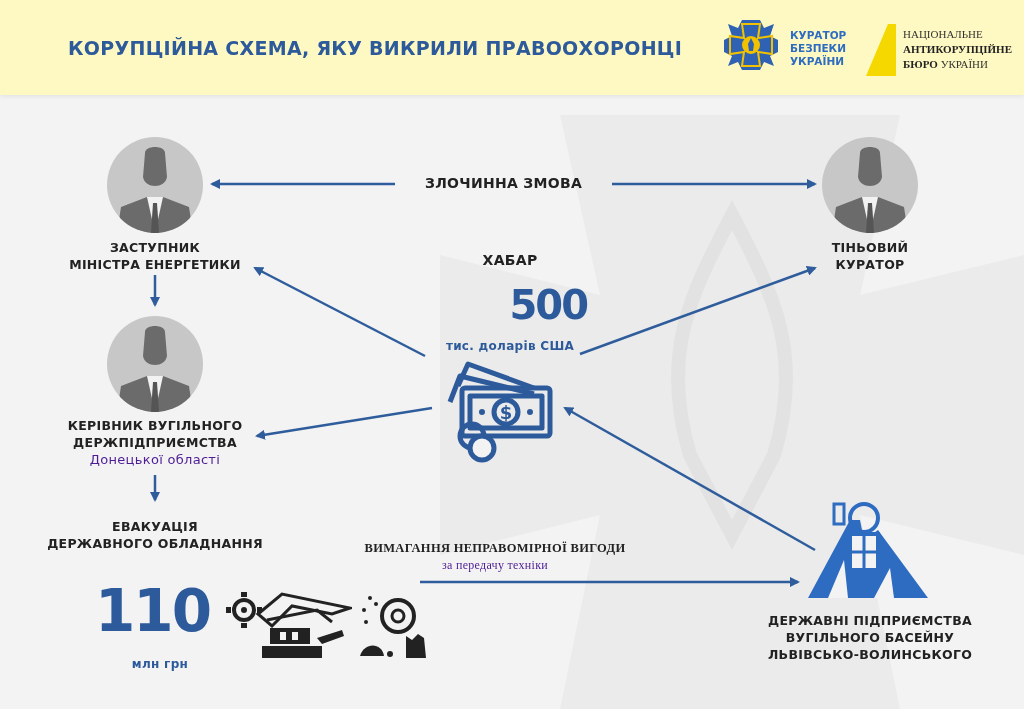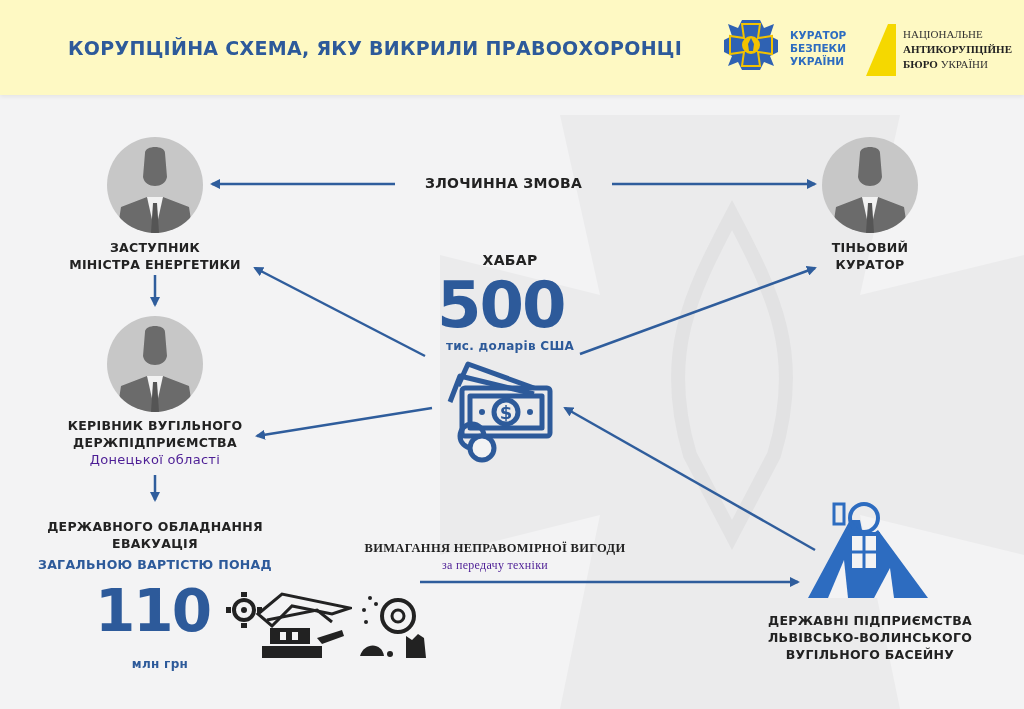--- a/index.html
+++ b/index.html
@@ -103,23 +103,22 @@
 <div class="lbl" style="left:800px;top:239px;width:140px;">
   <div>ТІНЬОВИЙ</div>
   <div>КУРАТОР</div>
 </div>
 <div class="lbl" style="left:45px;top:417px;width:220px;">
   <div>КЕРІВНИК ВУГІЛЬНОГО</div>
   <div>ДЕРЖПІДПРИЄМСТВА</div>
   <div class="sub">Донецької області</div>
 </div>
 <div class="lbl" style="left:30px;top:518px;width:250px;">
+  <div>ЕВАКУАЦІЯ</div>
   <div>ДЕРЖАВНОГО ОБЛАДНАННЯ</div>
-  <div>ЕВАКУАЦІЯ</div>
-  <div class="blue" style="margin-top:4px;">ЗАГАЛЬНОЮ ВАРТІСТЮ ПОНАД</div>
 </div>
 <div class="big" style="left:95px;top:582px;font-size:58px;line-height:58px;letter-spacing:-2px;">110</div>
 <div class="lbl blue" style="left:110px;top:644px;width:100px;font-size:12px;margin-top:12px;">млн грн</div>
 
 <svg style="position:absolute;left:222px;top:588px;" width="130" height="72" viewBox="0 0 130 72">
   <circle cx="22" cy="22" r="10" fill="none" stroke="#222" stroke-width="4"></circle>
   <circle cx="22" cy="22" r="3" fill="#222"></circle>
   <g fill="#222">
       <rect x="19" y="4" width="6" height="5"></rect>
       <rect x="19" y="35" width="6" height="5"></rect>
@@ -143,21 +142,21 @@
       <circle cx="10" cy="34" r="2"></circle>
       <circle cx="20" cy="16" r="2"></circle>
     </g>
   <path d="M4 68 C8 54 26 54 28 68 Z" fill="#222"></path>
   <circle cx="34" cy="66" r="3" fill="#222"></circle>
   <path d="M50 48 L56 52 L62 46 L68 50 L70 70 L50 70 Z" fill="#222"></path>
 </svg>
 
 <div class="lbl" style="left:395px;top:175px;width:217px;font-size:14px;">ЗЛОЧИННА ЗМОВА</div>
 <div class="lbl" style="left:440px;top:252px;width:140px;font-size:14px;">ХАБАР</div>
-<div class="big" style="left:437px;top:270px;width:150px;text-align:left;font-size:64px;line-height:70px;letter-spacing:-2px;">500</div>
+<div class="big" style="left:437px;top:270px;width:150px;text-align:right;font-size:40px;line-height:70px;letter-spacing:-2px;">500</div>
 <div class="lbl blue" style="left:425px;top:338px;width:170px;font-size:12px;">тис. доларів США</div>
 
 <svg style="position:absolute;left:438px;top:358px;" width="120" height="110" viewBox="0 0 120 110">
   <g fill="none" stroke="#2d5a9a" stroke-width="5" stroke-linejoin="round">
     <path d="M20 28 L30 6 L96 30"></path>
     <path d="M12 44 L22 18 L96 36"></path>
     <rect x="24" y="30" width="88" height="48" rx="3"></rect>
     <rect x="32" y="38" width="72" height="32"></rect>
     <circle cx="68" cy="54" r="12"></circle>
     <circle cx="34" cy="78" r="12"></circle>
@@ -178,15 +177,15 @@
   <rect x="26" y="4" width="10" height="20" fill="none" stroke="#2d6cc0" stroke-width="3"></rect>
   <circle cx="56" cy="18" r="14" fill="none" stroke="#2d6cc0" stroke-width="4"></circle>
   <rect x="42" y="34" width="28" height="36" fill="#f3f3f4" stroke="#2d6cc0" stroke-width="4"></rect>
   <line x1="56" y1="34" x2="56" y2="70" stroke="#2d6cc0" stroke-width="3"></line>
   <line x1="42" y1="52" x2="70" y2="52" stroke="#2d6cc0" stroke-width="3"></line>
   <path d="M20 98 L36 60 L40 98 Z" fill="#f3f3f4"></path>
   <path d="M66 98 L82 68 L86 98 Z" fill="#f3f3f4"></path>
 </svg>
 <div class="lbl" style="left:745px;top:612px;width:250px;">
   <div>ДЕРЖАВНІ ПІДПРИЄМСТВА</div>
+  <div>ВУГІЛЬНОГО БАСЕЙНУ</div>
   <div>ЛЬВІВСЬКО-ВОЛИНСЬКОГО</div>
-  <div>ВУГІЛЬНОГО БАСЕЙНУ</div>
 </div>
 
 </body></html>

